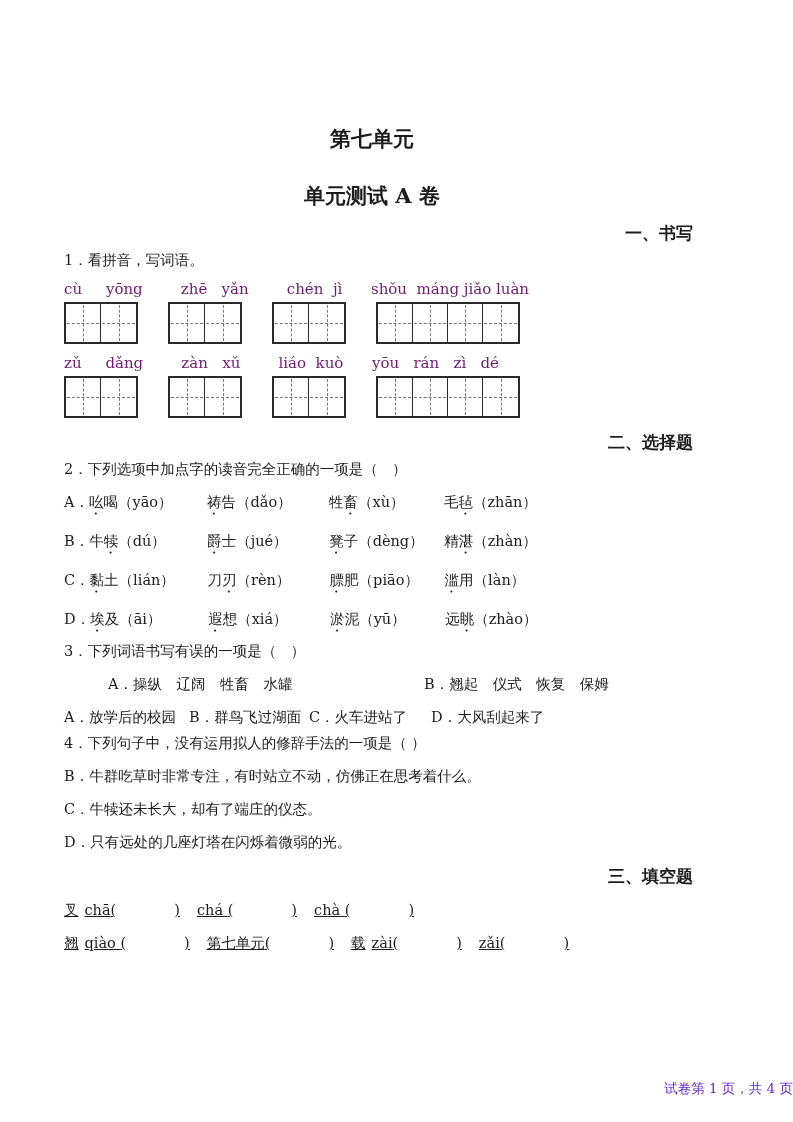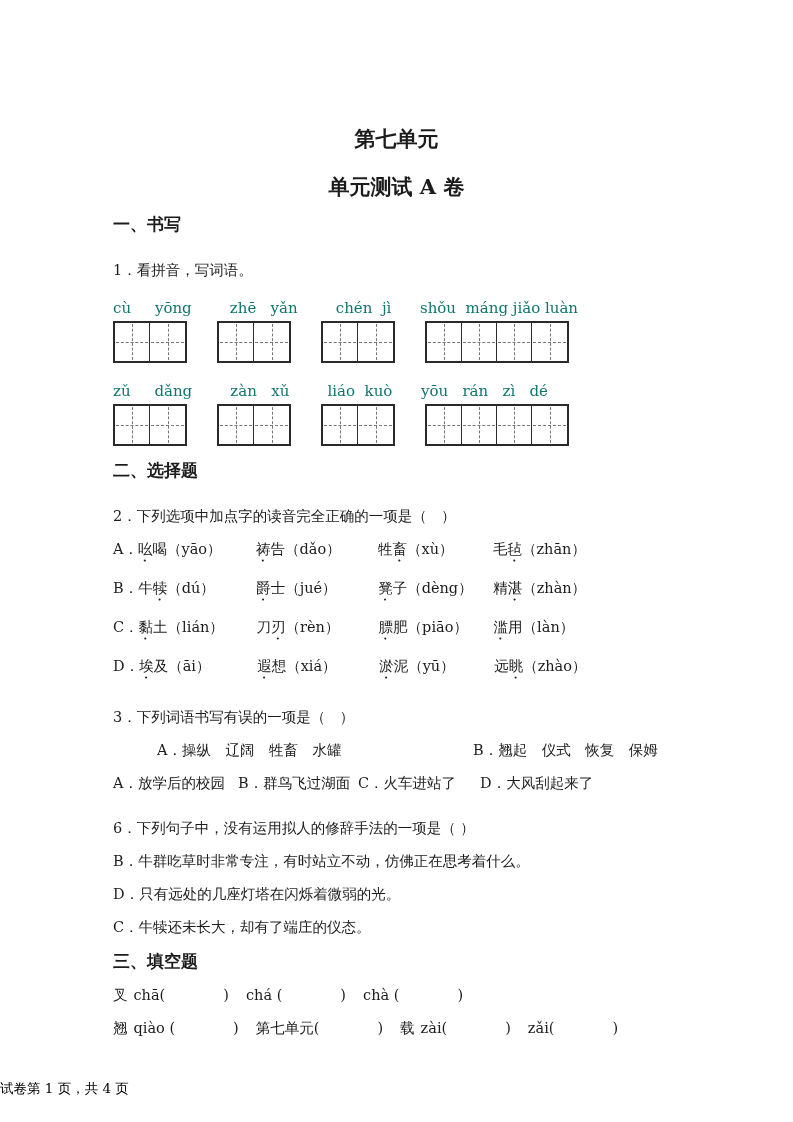--- a/index.html
+++ b/index.html
@@ -2,51 +2,52 @@
 <html><head>
 <meta charset="utf-8">
 <style>
   * { margin: 0; padding: 0; box-sizing: border-box; }
   html, body { background: #ffffff; }
   .page {
     width: 793px; height: 1122px;
     margin: 0 auto;
     background: #ffffff;
     position: relative;
-    padding: 125px 100px 0 113px;
+    padding: 125px 100px 0 64px;
     font-family: "DejaVu Serif", "Liberation Serif", serif;
     font-size: 14.5px;
     line-height: 20px;
     color: #1c1c1c;
     overflow: hidden;
   }
   .title, .subtitle {
     text-align: center;
     font-weight: bold;
     font-size: 21px;
     line-height: 28px;
     margin-left: -13px; 
   }
-  .subtitle { margin-top: 20px; }
+  .subtitle { margin-top: 29px; }
   .sec-heading {
     font-weight: bold;
     font-size: 17px;
     line-height: 22px;
     margin-top: 13px;
+    text-align: right;
   }
   #h-writing { margin-top: 12px; }
-  .q-label { margin-top: 25px; }
+  .q-label { margin-top: 6px; }
   .line { margin-top: 13px; }
   
   .pinyin-line {
-    margin-top: 19px;
+    margin-top: 10px;
     font-size: 15px;
     line-height: 19px;
     white-space: pre;
-    color: #0f766e;
+    color: #701a75;
   }
   .grid-row { margin-top: 3px; display: flex; gap: 30px; }
   .grid-group { display: flex; border: 2px solid #2a2a2a; }
   .grid-cell {
     width: 35px; height: 38px;
     border-right: 1px solid #2a2a2a;
     position: relative;
   }
   .grid-cell:last-child { border-right: none; }
   .grid-cell::before {
@@ -64,30 +65,30 @@
   .q2-row .q2-item { display: inline-block; }
   .dot {
     -webkit-text-emphasis: filled dot #222;
     -webkit-text-emphasis-position: under right;
     text-emphasis: filled dot #222;
     text-emphasis-position: under right;
   }
   .q3-col { display: inline-block; margin-left: 44px; }
   .q4-item { display: inline-block; }
   
-  .q6-row { display: flex; align-items: flex-end; }
+  .q6-row { display: flex; align-items: flex-end; text-decoration: underline; }
   .q6-item { margin-right: 17px; white-space: nowrap; }
   .q6-char { margin-right: 6px; }
   .q6-blank { display: inline-block; width: 58px; }
   .footer {
     position: absolute;
     bottom: 24px; left: 0; right: 0;
-    text-align: left;
+    text-align: right;
     font-size: 13.5px;
-    color: #000000;
+    color: #6d28d9;
   }
 </style>
 </head>
 <body>
 
 <div class="page">
 
   <div class="title">第七单元</div>
   <div class="subtitle">单元测试 A 卷</div>
 
@@ -147,25 +148,25 @@
       <div class="line q2-row"><span class="opt-key">D．</span><span class="q2-item" style="width: 118px;"><span class="q2-word"><span class="dot">埃</span><span>及</span></span><span class="q2-pinyin">（āi）</span></span><span class="q2-item" style="width: 122px;"><span class="q2-word"><span class="dot">遐</span><span>想</span></span><span class="q2-pinyin">（xiá）</span></span><span class="q2-item" style="width: 115px;"><span class="q2-word"><span class="dot">淤</span><span>泥</span></span><span class="q2-pinyin">（yū）</span></span><span class="q2-item"><span class="q2-word"><span>远</span><span class="dot">眺</span></span><span class="q2-pinyin">（zhào）</span></span></div>
     </div>
 
   <div class="q-label">3．下列词语书写有误的一项是（　）</div>
   <div id="q3-rows">
       <div class="line q3-row"><span class="q3-col" style="width: 272px;"><span class="opt-key">A．</span><span>操纵　辽阔　牲畜　水罐</span></span><span class="q3-col"><span class="opt-key">B．</span><span>翘起　仪式　恢复　保姆</span></span></div>
     </div>
 
   <div id="q4-options" class="line"><span class="q4-item" style="width: 125px;"><span class="opt-key">A．</span><span>放学后的校园</span></span><span class="q4-item" style="width: 120px;"><span class="opt-key">B．</span><span>群鸟飞过湖面</span></span><span class="q4-item" style="width: 122px;"><span class="opt-key">C．</span><span>火车进站了</span></span><span class="q4-item"><span class="opt-key">D．</span><span>大风刮起来了</span></span></div>
 
-  <div class="q-label">6．下列句子中，没有运用拟人的修辞手法的一项是（ ）</div>
+  <div class="q-label">4．下列句子中，没有运用拟人的修辞手法的一项是（ ）</div>
   <div id="q5-options">
       <div class="line q5-row"><span class="opt-key">B．</span><span>牛群吃草时非常专注，有时站立不动，仿佛正在思考着什么。</span></div>
+      <div class="line q5-row"><span class="opt-key">C．</span><span>牛犊还未长大，却有了端庄的仪态。</span></div>
       <div class="line q5-row"><span class="opt-key">D．</span><span>只有远处的几座灯塔在闪烁着微弱的光。</span></div>
-      <div class="line q5-row"><span class="opt-key">C．</span><span>牛犊还未长大，却有了端庄的仪态。</span></div>
     </div>
 
   <div class="sec-heading">三、填空题</div>
   <div id="q6-rows">
       <div class="line q6-row">
         <span class="q6-item"><span class="q6-char">叉</span><span class="q6-pinyin">chā</span><span>(</span><span class="q6-blank"></span><span>)</span></span>
         <span class="q6-item"><span class="q6-pinyin">chá </span><span>(</span><span class="q6-blank"></span><span>)</span></span>
         <span class="q6-item"><span class="q6-pinyin">chà </span><span>(</span><span class="q6-blank"></span><span>)</span></span>
       </div>
       <div class="line q6-row">

